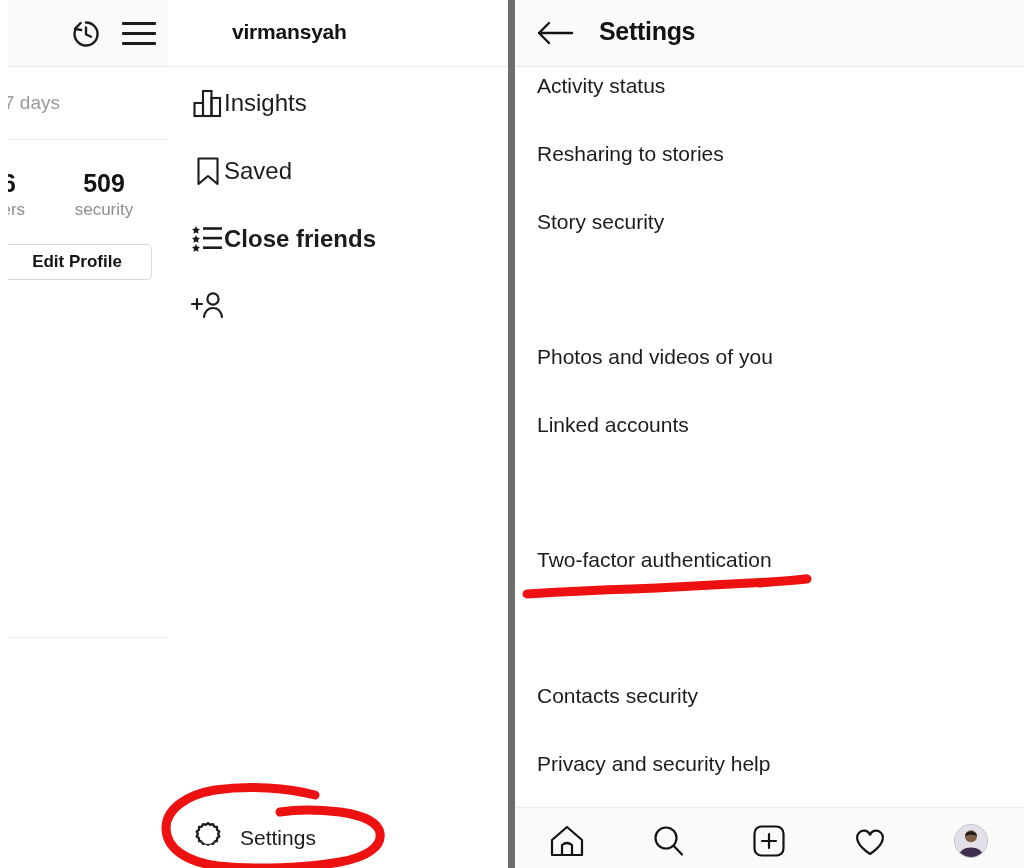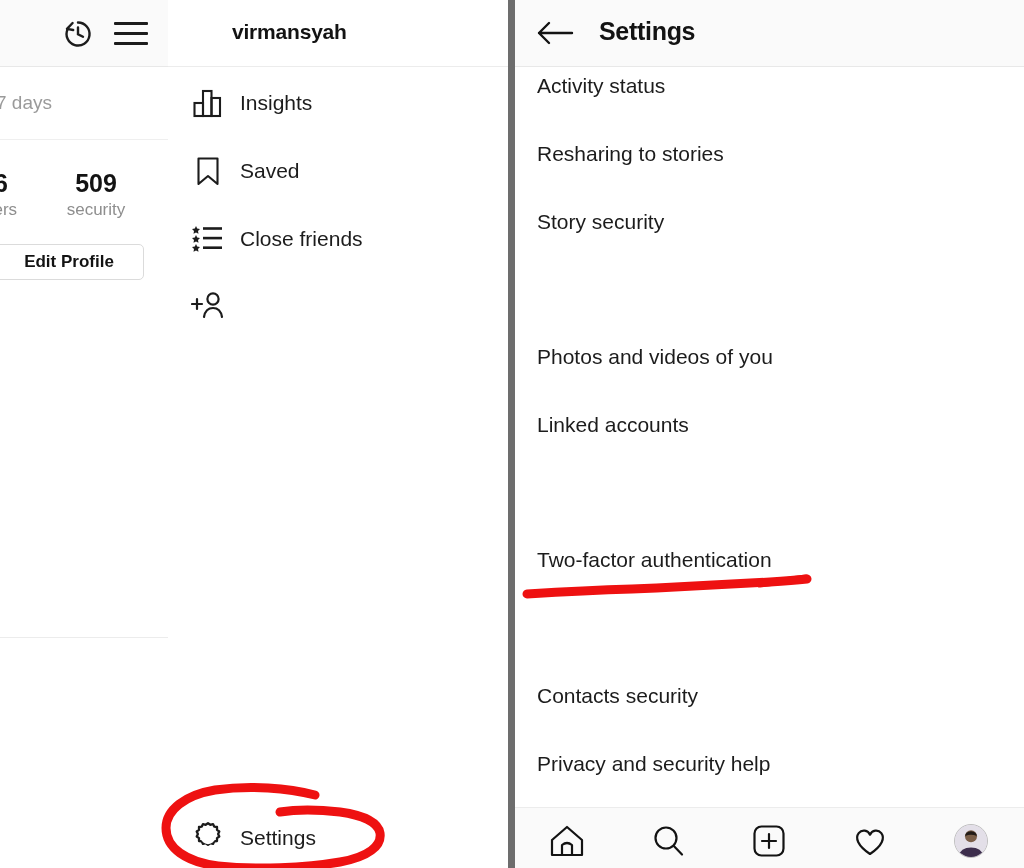--- a/index.html
+++ b/index.html
@@ -6,21 +6,21 @@
   html, body {
     width: 1024px; height: 868px;
     background: #ffffff;
     font-family: "Liberation Sans", sans-serif;
     overflow: hidden;
   }
   #root { position: relative; width: 1024px; height: 868px; }
 
   
   #left-panel {
-    position: absolute; left: 0; top: 0; width: 168px; height: 656px;
+    position: absolute; left: 8px; top: 0; width: 168px; height: 656px;
     background: #ffffff; overflow: hidden;
   }
   #left-topbar {
     position: absolute; left: 0; top: 0; width: 168px; height: 67px;
     background: #fafafa; border-bottom: 1px solid #e8e8e8;
   }
   #history-icon { position: absolute; left: 60px; top: 16px; width: 36px; height: 36px; }
   #hamburger-icon { position: absolute; left: 114px; top: 21px; width: 34px; height: 26px; }
   .ham-line { position: absolute; left: 0; width: 34px; height: 3.2px; background: #1c1c1c; border-radius: 1px; }
 
@@ -83,25 +83,25 @@
   }
   .menu-row {
     position: absolute; left: 0; width: 340px; height: 68px;
     display: flex; align-items: center;
   }
   .menu-row .menu-icon {
     position: absolute; left: 22px; width: 36px; height: 36px;
     display: flex; align-items: center; justify-content: center;
   }
   .menu-row .menu-label {
-    position: absolute; left: 72px; font-size: 21px; color: #1c1c1c; white-space: nowrap;
+    position: absolute; left: 56px; font-size: 24px; color: #1c1c1c; white-space: nowrap;
   }
   #menu-row-0 { top: 69px; }
   #menu-row-1 { top: 137px; }
-  #menu-row-2 { top: 205px; }
+  #menu-row-2 { top: 205px; font-weight: bold; }
   #menu-row-3 { top: 272px; }
 
   #settings-row {
     position: absolute; left: 0; top: 806px; width: 340px; height: 62px;
     display: flex; align-items: center;
   }
   #gear-icon { position: absolute; left: 22px; top: 13px; width: 36px; height: 36px; }
   #settings-row-label {
     position: absolute; left: 72px; top: 20px; font-size: 21px; color: #1c1c1c;
   }

